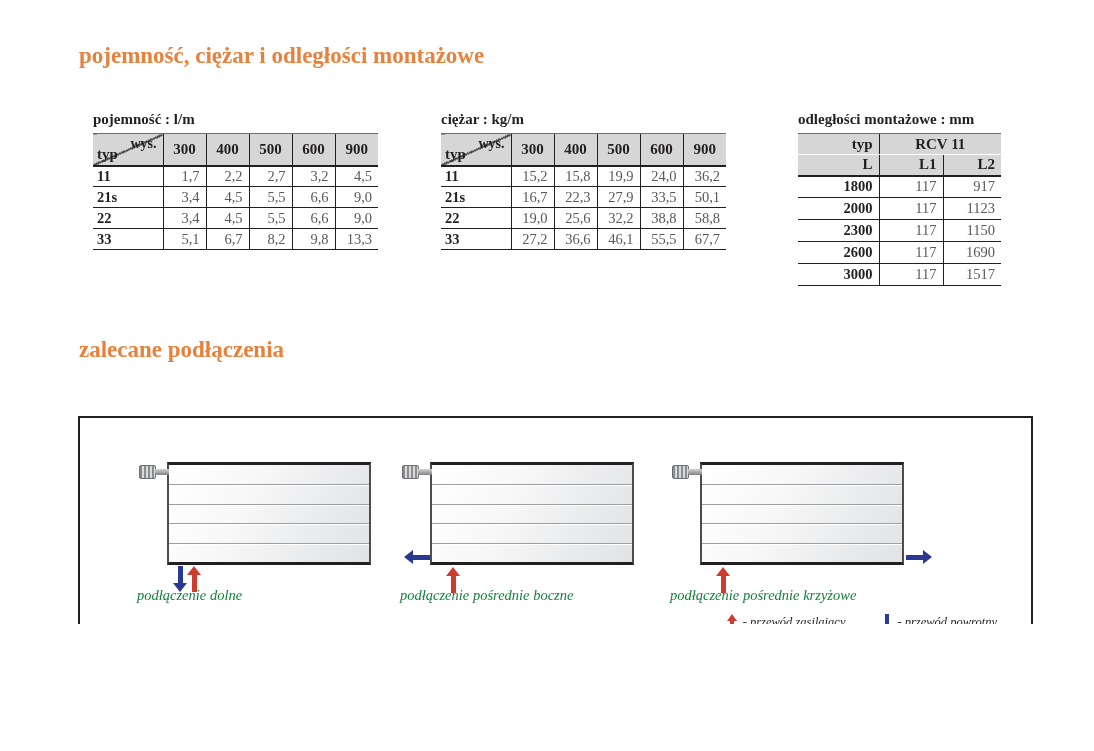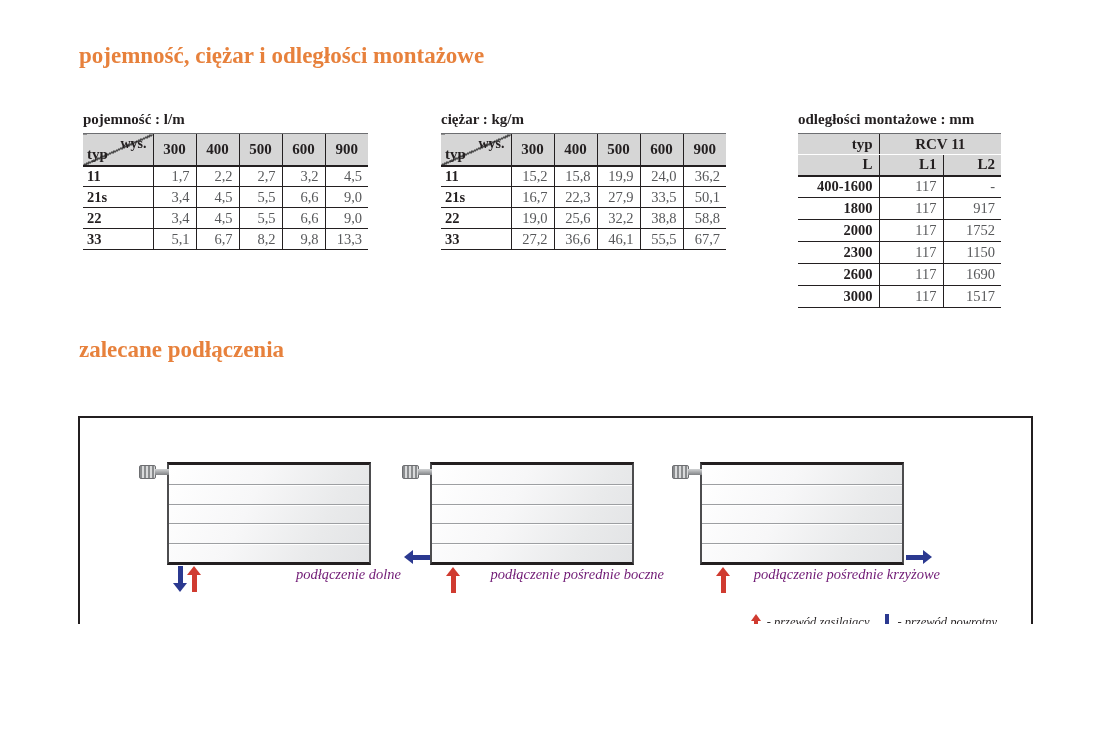--- a/index.html
+++ b/index.html
@@ -77,41 +77,41 @@
   .ar-down .head { border-top:9px solid var(--c); order:2; }
   .ar-v .shaft { width:5px; height:17px; background:var(--c); }
   .ar-down .shaft { order:1; }
   .ar-h { width:26px; height:14px; display:flex; align-items:center; }
   .ar-h .head { width:0; height:0; border-top:7px solid transparent; border-bottom:7px solid transparent; }
   .ar-left .head { border-right:9px solid var(--c); order:1; }
   .ar-left .shaft { order:2; }
   .ar-right .head { border-left:9px solid var(--c); order:2; }
   .ar-h .shaft { height:5px; width:17px; background:var(--c); }
   .conn-caption {
-    position:absolute; top:148px; text-align:right; font-style:italic;
-    font-size:14.5px; color:#701a75;
-  }
-  
-  .legend { position:absolute; right:34px; bottom:7px; display:flex; gap:12px; align-items:center; }
+    position:absolute; top:169px; text-align:left; font-style:italic;
+    font-size:14.5px; color:#15803d;
+  }
+  
+  .legend { position:absolute; right:34px; bottom:7px; display:flex; gap:36px; align-items:center; }
   .legend-item { display:flex; align-items:center; gap:5px; }
   .mini { position:static; width:11px; height:17px; }
   .mini .head { border-left-width:5.5px; border-right-width:5.5px; }
   .mini.ar-up .head { border-bottom-width:7px; }
   .mini.ar-down .head { border-top-width:7px; }
   .mini .shaft { width:4px; height:10px; }
   .legend-item span { font-style:italic; font-size:12.5px; color:#231f20; }
 </style>
 </head>
 <body>
 
 <div class="page">
 
   <div class="h1" style="left:71px; top:44px;">pojemność, ciężar i odległości montażowe</div>
 
-  <div class="tbl-wrap" style="left:75px; top:110px;">
+  <div class="tbl-wrap" style="left:85px; top:110px;">
     <div class="tbl-title">pojemność : l/m</div>
     <table class="cap-table">
       <colgroup>
           <col style="width:70px">
           <col class="vcol">
           <col class="vcol">
           <col class="vcol">
           <col class="vcol">
           <col class="vcol">
         </colgroup>
@@ -240,33 +240,28 @@
           <th class="ctr vline" colspan="2">RCV 11</th>
         </tr>
         <tr class="hr2">
           <th class="ra">L</th>
           <th class="ra vline">L1</th>
           <th class="ra vline">L2</th>
         </tr>
       </thead>
       <tbody>
         <tr>
-          <th>400-1600</th>
-          <td>117</td>
-          <td>-</td>
-        </tr>
-        <tr>
           <th>1800</th>
           <td>117</td>
           <td>917</td>
         </tr>
         <tr>
           <th>2000</th>
           <td>117</td>
-          <td>1752</td>
+          <td>1123</td>
         </tr>
         <tr>
           <th>2300</th>
           <td>117</td>
           <td>1150</td>
         </tr>
         <tr>
           <th>2600</th>
           <td>117</td>
           <td>1690</td>

